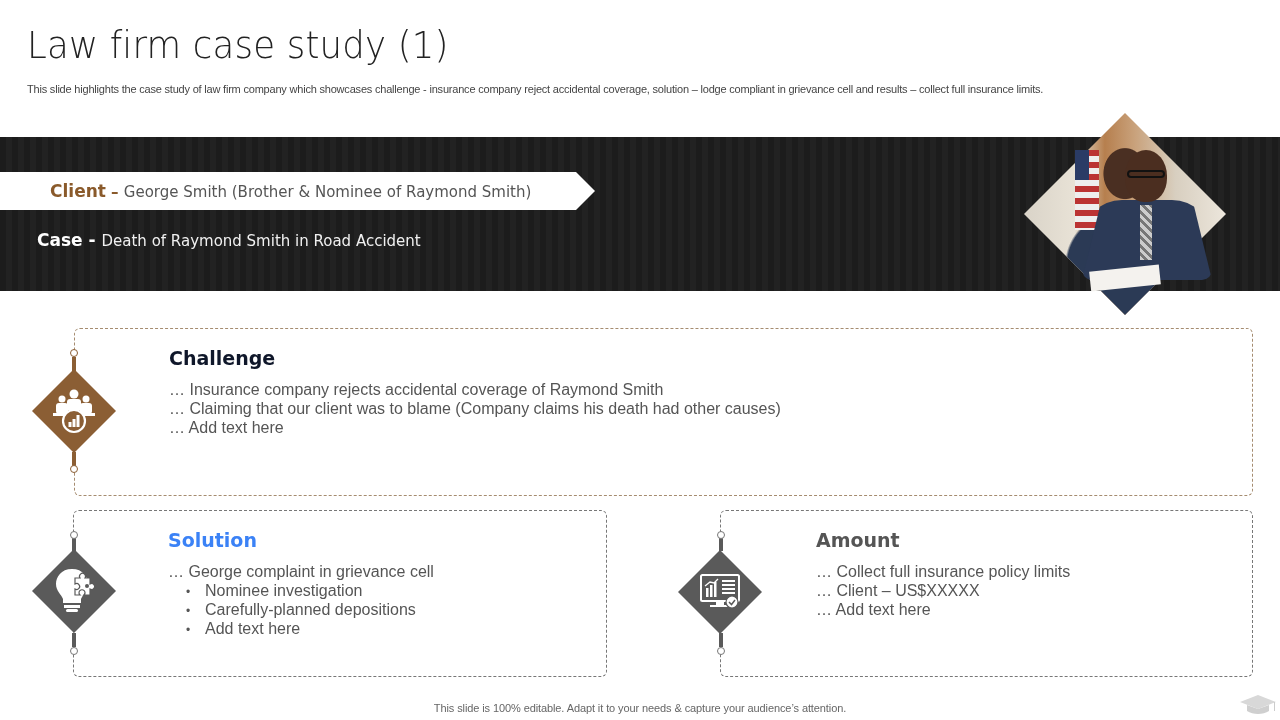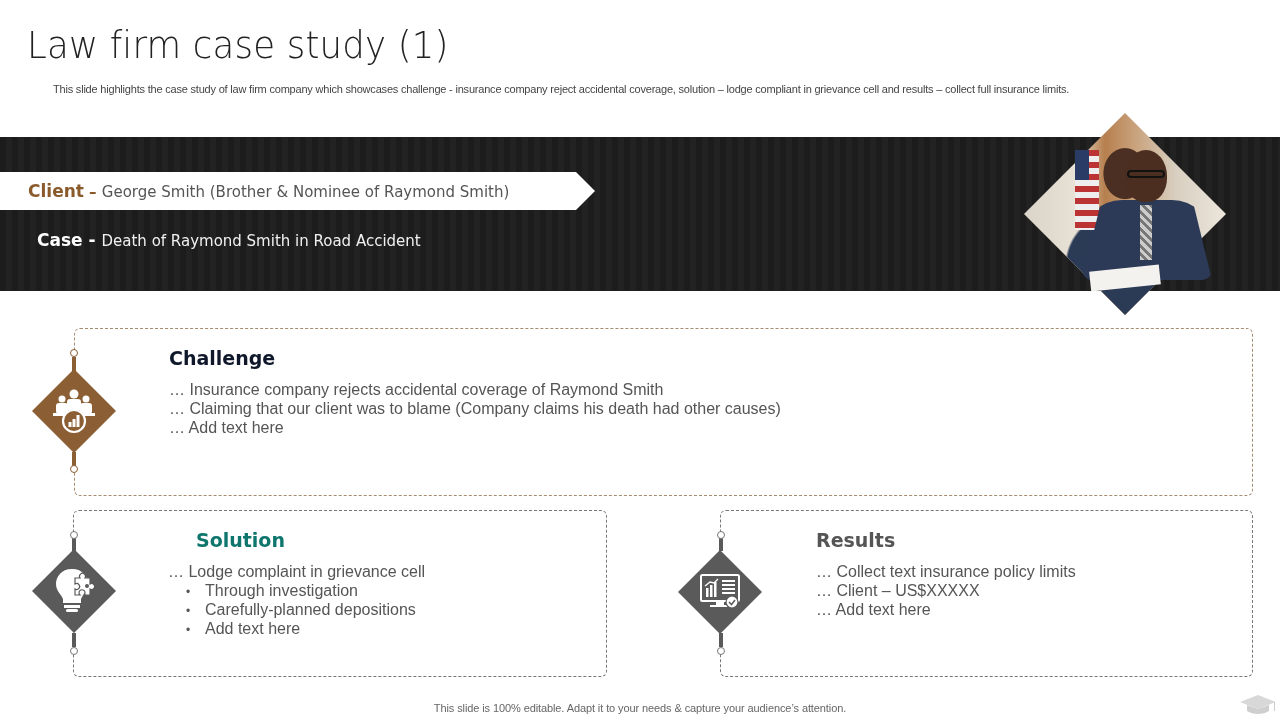--- a/index.html
+++ b/index.html
@@ -9,31 +9,31 @@
     font-family: "Liberation Sans", sans-serif;
   }
   .title {
     position: absolute; left: 27px; top: 24px;
     font-family: "DejaVu Sans", sans-serif; font-weight: 200;
     font-size: 37px; color: #222; letter-spacing: 0.2px;
     transform: scaleX(0.96); transform-origin: left;
   }
   .subtitle {
     position: absolute; left: 27px; top: 83px;
-    font-size: 11px; color: #444; letter-spacing: -0.2px; white-space: nowrap; margin-left: 26px;
+    font-size: 11px; color: #444; letter-spacing: -0.2px; white-space: nowrap;
   }
   .banner {
     position: absolute; left: 0; top: 137px; width: 1280px; height: 154px;
     background: repeating-linear-gradient(90deg, #1c1c1c 0px, #1c1c1c 6px, #222 6px, #222 12px);
   }
   .client-bar {
     position: absolute; left: 0; top: 172px; width: 595px; height: 38px;
     background: #ffffff;
     clip-path: polygon(0 0, 576px 0, 595px 19px, 576px 38px, 0 38px);
-    display: flex; align-items: center;
+    display: flex; align-items: center; padding-left: 22px;
   }
   .client-text { margin-left: 28px; font-family: "DejaVu Sans", sans-serif; font-size: 15px; color: #555; white-space: nowrap; }
   .client-label { color: #8a5a2b; font-weight: bold; font-size: 17px; }
   .client-dash { color: #8a5a2b; font-weight: bold; }
   .case-text {
     position: absolute; left: 37px; top: 230px;
     font-family: "DejaVu Sans", sans-serif; font-size: 15px; color: #f0f0f0; white-space: nowrap;
   }
   .case-label { font-weight: bold; font-size: 17px; color: #fff; }
 
@@ -154,24 +154,24 @@
 <div class="knob" style="left:70px; top:647px;"></div>
 <div class="diamond" style="left:32px; top:549px; background:#5a5a5a;">
   <svg width="46" height="50" viewBox="0 0 46 50">
     <path d="M21 3 C10 3 5 11 5 18 C5 25 10 28 12 33 L12 37 L30 37 L30 33 C32 28 37 25 37 18 C37 11 32 3 21 3 Z" fill="#fff"></path>
     <rect x="13" y="39" width="16" height="3" fill="#fff"></rect>
     <rect x="15" y="43" width="12" height="3" rx="1.5" fill="#fff"></rect>
     <path d="M24 12 h5 a3 3 0 1 1 5 0 h5 v6 a3 3 0 1 1 0 5 v6 h-6 a3 3 0 1 0 -4 0 h-5 v-6 a3 3 0 1 0 0 -5 z" fill="#fff" stroke="#5a5a5a" stroke-width="1.2"></path>
     <circle cx="36" cy="20" r="2" fill="#5a5a5a"></circle>
   </svg>
 </div>
-<div class="card-title" style="left:168px; top:529px; color:#0f766e;margin-left:28px;">Solution</div>
+<div class="card-title" style="left:168px; top:529px; color:#3b82f6;">Solution</div>
 <div class="card-lines" style="left:168px; top:562px;">
-  <div>… Lodge complaint in grievance cell</div>
-  <div class="bullet">Through  investigation</div>
+  <div>… George complaint in grievance cell</div>
+  <div class="bullet">Nominee  investigation</div>
   <div class="bullet">Carefully-planned  depositions</div>
   <div class="bullet">Add text  here</div>
 </div>
 
 <div class="card results"></div>
 <div class="connector" style="left:719px; top:537px; height:14px; background:#5a5a5a;"></div>
 <div class="knob" style="left:717px; top:531px;"></div>
 <div class="connector" style="left:719px; top:633px; height:14px; background:#5a5a5a;"></div>
 <div class="knob" style="left:717px; top:647px;"></div>
 <div class="diamond" style="left:678px; top:550px; background:#5a5a5a;">
@@ -184,23 +184,23 @@
     <rect x="24" y="8" width="13" height="2" fill="#fff"></rect>
     <rect x="24" y="12" width="13" height="2" fill="#fff"></rect>
     <rect x="24" y="16" width="13" height="2" fill="#fff"></rect>
     <rect x="24" y="20" width="13" height="2" fill="#fff"></rect>
     <rect x="18" y="29" width="8" height="4" fill="#fff"></rect>
     <rect x="12" y="33" width="20" height="2" fill="#fff"></rect>
     <circle cx="34" cy="30" r="6" fill="#fff" stroke="#5a5a5a" stroke-width="1.2"></circle>
     <polyline points="31,30 33.5,32.5 37,28" fill="none" stroke="#5a5a5a" stroke-width="1.5"></polyline>
   </svg>
 </div>
-<div class="card-title" style="left:816px; top:529px; color:#555;">Results</div>
+<div class="card-title" style="left:816px; top:529px; color:#555;">Amount</div>
 <div class="card-lines" style="left:816px; top:562px;">
-  <div>… Collect text  insurance policy limits</div>
+  <div>… Collect full  insurance policy limits</div>
   <div>… Client – US$XXXXX</div>
   <div>… Add text  here</div>
 </div>
 
 <div class="footer">This slide is 100% editable. Adapt it to your needs &amp; capture your audience’s attention.</div>
 <div class="cap-icon">
   <svg width="40" height="24" viewBox="0 0 40 24">
     <polygon points="20,2 38,9 20,16 2,9" fill="#d8d8d8"></polygon>
     <path d="M9 12 v6 c6 4 16 4 22 0 v-6 l-11 4 z" fill="#cfcfcf"></path>
     <rect x="36" y="9" width="1" height="9" fill="#ccc"></rect>

